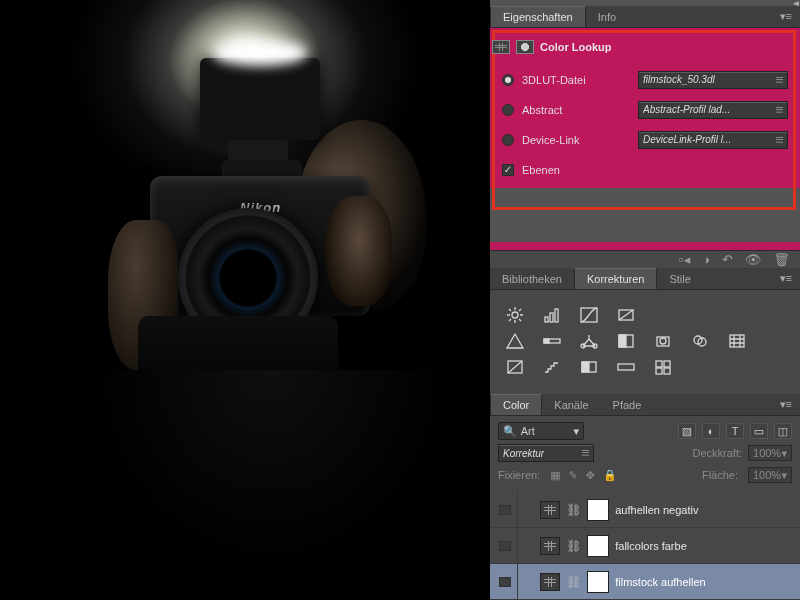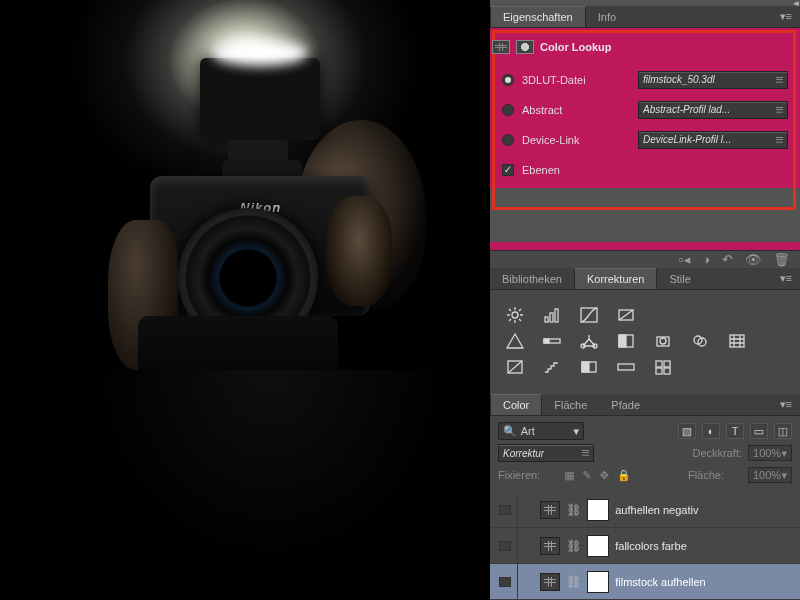--- a/index.html
+++ b/index.html
@@ -89,21 +89,21 @@
   .ci svg{width:20px;height:18px;stroke:#d7d7d7;fill:none;stroke-width:1.3;}
 
   
   .layer-controls{background:#474747;padding:4px 8px;border-top:1px solid #2a2a2a;}
   .lc-row{display:flex;align-items:center;height:22px;gap:6px;}
   .search-pill{display:flex;align-items:center;background:#3a3a3a;border:1px solid #222;height:18px;border-radius:2px;padding:0 4px;gap:4px;width:86px;}
   .search-pill .mag{font-size:11px;}
   .blend-dd{width:106px;}
   .lbl-dim{color:#8a8a8a;}
   .val-dim{background:#3e3e3e;border:1px solid #2a2a2a;padding:0 4px;height:16px;display:inline-flex;align-items:center;color:#8a8a8a;width:44px;}
-  .lc-row2{gap:24px;justify-content:flex-end;}
+  .lc-row2{gap:10px;justify-content:flex-end;}
   .lock-icons{display:flex;gap:8px;color:#888;}
   .filter-icons{display:flex;gap:6px;color:#ccc;margin-left:auto;}
   .filter-icons .fi{width:18px;height:16px;border:1px solid #555;display:flex;align-items:center;justify-content:center;font-size:11px;background:#414141;}
 
   .layers-list{background:#474747;flex:1;padding-top:2px;}
   .layer{display:flex;align-items:center;height:36px;background:#474747;border-bottom:1px solid #3a3a3a;padding-left:2px;}
   .layer.sel{background:#7a8aa6;}
   .eye-cell{width:26px;height:100%;display:flex;align-items:center;justify-content:center;border-right:1px solid #3a3a3a;}
   .eye-box{width:12px;height:10px;border:1px solid #333;background:#3d3d3d;}
   .layer-inner{display:flex;align-items:center;gap:6px;padding-left:22px;}
@@ -295,21 +295,21 @@
             <rect x="11" y="3" width="6" height="6"></rect>
             <rect x="3" y="10" width="6" height="6"></rect>
             <rect x="11" y="10" width="6" height="6"></rect>
           </svg>
         </span>
     </div>
   </div>
 
   <div class="tabs">
     <div class="tab active">Color</div>
-    <div class="tab">Fläche</div>
+    <div class="tab">Kanäle</div>
     <div class="tab">Pfade</div>
     <div class="tab-menu">▾≡</div>
   </div>
   <div class="layer-controls">
     <div class="lc-row">
       <div class="search-pill">
         <span class="mag">🔍</span>
         <span>Art</span>
         <span style="margin-left:auto">▾</span>
       </div>

